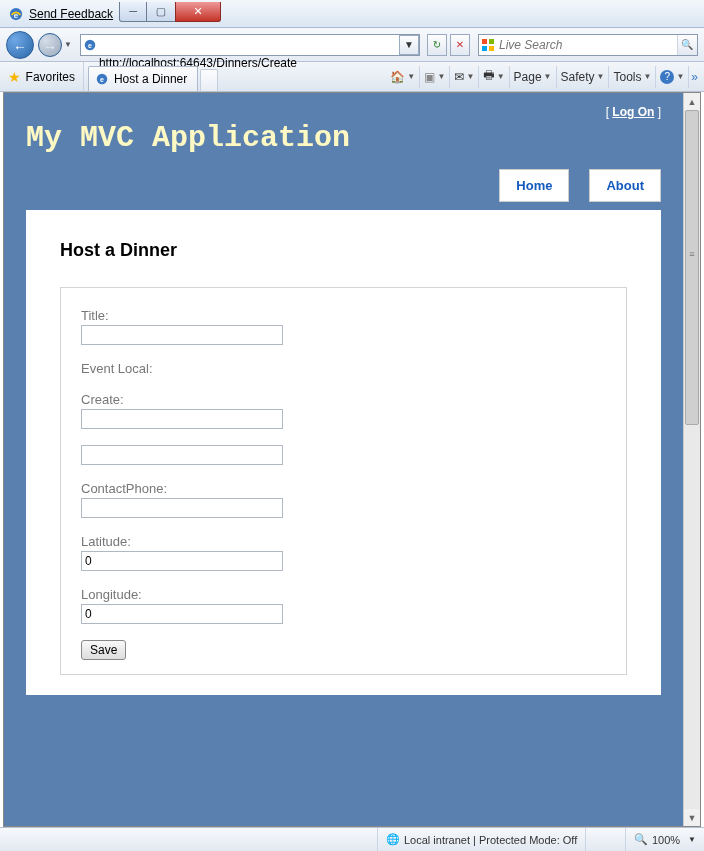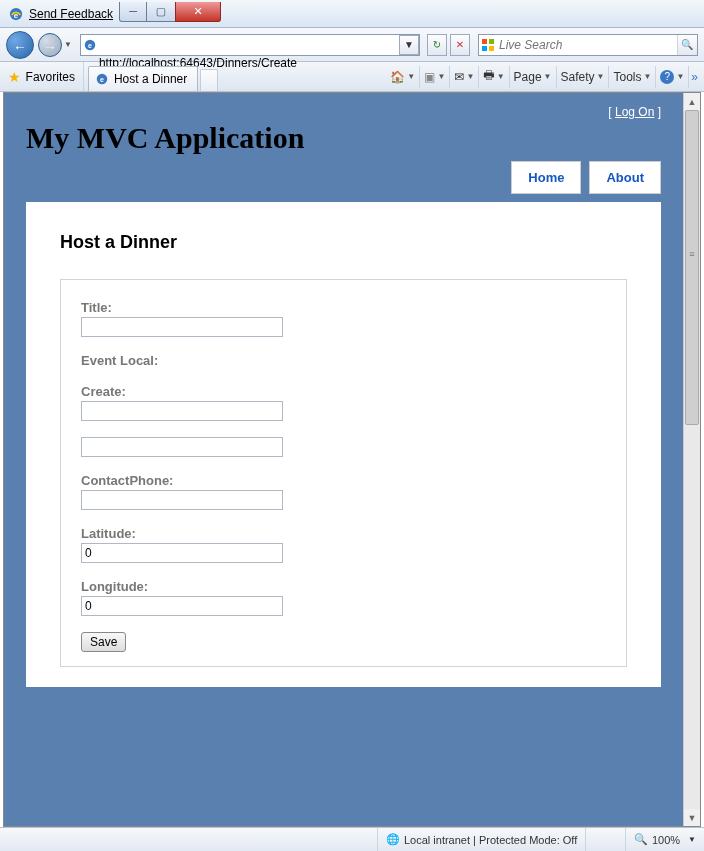--- a/index.html
+++ b/index.html
@@ -38,29 +38,29 @@
   .viewport { position:absolute; top:92px; bottom:24px; left:3px; right:3px; border:1px solid #888; display:flex;}
   .page { flex:1; overflow:hidden; background:#5a80b0;}
   .scrollbar { width:17px; background:#e9e9e9; border-left:1px solid #ccc; display:flex; flex-direction:column;}
   .scrollbar .arrow { height:17px; display:flex;align-items:center;justify-content:center; background:#f0f0f0; font-size:9px; color:#666;}
   .scrollbar .track { flex:1; position:relative;}
   .scrollbar .thumb { position:absolute; top:0; height:45%; left:1px; right:1px; background:#cfcfcf; border:1px solid #aaa; border-radius:2px;}
   .scrollbar .grip { position:absolute; top:44%; left:3px; right:3px; height:8px; font-size:9px; color:#777; text-align:center;}
   
   .bluearea { padding:12px 22px 0 22px; color:#fff;}
   .loginlink { text-align:right; font-size:12px; color:#fff; }
-  .loginlink span { text-decoration:underline; }
-  .apptitle { font-size:30px; font-weight:bold; font-family:Liberation Serif, serif; margin:2px 0 6px 0; color:#000000;}
+  .loginlink span { text-decoration:underline;font-weight:bold; }
+  .apptitle { font-size:30px; font-weight:bold; font-family:Liberation Mono, monospace; margin:2px 0 14px 0; color:#fef9c3;}
   .navtabs { display:flex; justify-content:flex-end; gap:8px; padding-right:0;}
-  .navtab { background:#fff; border:1px solid #ccc; padding:8px 16px; color:#1359bf; font-weight:bold; font-size:13px;}
+  .navtab { background:#fff; border:1px solid #ccc; padding:8px 16px; color:#1359bf; font-weight:bold; font-size:13px;margin-left:12px;}
   .whitecard { background:#fff; margin:8px 0 0 0; padding:30px 34px 20px 34px;}
   .whitecard h2 { font-size:18px; font-family:Arial,sans-serif; margin:0 0 26px 0; color:#000;}
   .fieldset { border:1px solid #d4d4d4; padding:20px 20px 14px 20px;}
   .field { margin-bottom:16px;}
-  .field label { display:block; color:#777; font-size:13px; margin-bottom:2px;font-weight:bold;}
+  .field label { display:block; color:#777; font-size:13px; margin-bottom:2px;}
   .field input[type=text] { width:202px; height:20px; border:1px solid #b0b8c4; padding:0 3px; font-size:12px;}
   .field textarea { width:202px; height:64px; border:1px solid #b0b8c4; resize:none; font-size:12px; padding:2px 3px;}
   .savebtn { padding:2px 8px; font-size:12px; border:1px solid #888; background:linear-gradient(#f8f8f8,#ddd); border-radius:3px;}
   
   .statusbar { position:absolute; bottom:0; left:0; right:0; height:24px; background:linear-gradient(#f6f8fb,#e3e9f2); border-top:1px solid #b4c2d4; display:flex; align-items:center; font-size:11px; color:#333;}
   .statusbar .seg { padding:0 8px; height:100%; display:flex; align-items:center; border-left:1px solid #cad5e3; gap:4px;}
   .statusbar .spacer { flex:1;}
   .eicon-svg { width:14px;height:14px;}
   .star { color:#f7b500; font-size:14px;}
 </style>

